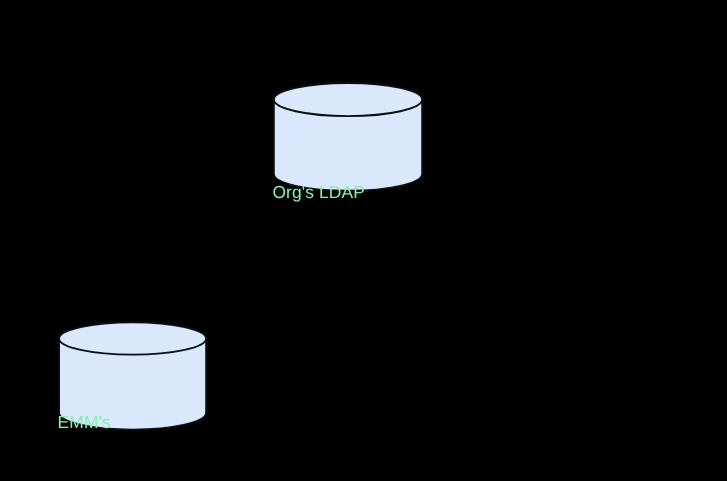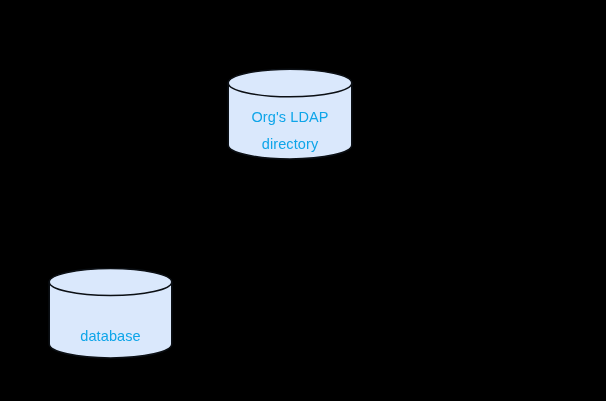--- a/index.html
+++ b/index.html
@@ -22,28 +22,29 @@
   .node svg {
     position: absolute;
     left: 0;
     top: 0;
     display: block;
   }
   .node-label {
     position: absolute;
     left: 0;
     width: 100%;
-    text-align: center;
-    color: #0ea5e9;
+    text-align: left;
+    color: #86efac;
     font-family: "Liberation Sans", sans-serif;
     font-size: 14.5px;
     line-height: 17px;
     letter-spacing: 0.1px;
     white-space: nowrap;
     pointer-events: none;
+    margin-top: 44px;
   }
 
   
   #node-ldap { left: 227px; top: 68px; width: 126px; height: 92px; }
   #node-ldap .node-label { top: 41px; }
 
   
   #node-emm { left: 48px; top: 268px; width: 125px; height: 92px; }
   #node-emm .node-label { top: 33px; }
 
@@ -55,25 +56,24 @@
 <body>
 
 <div id="canvas">
 
   <div class="node" id="node-ldap">
     <svg width="126" height="92" viewBox="0 0 126 92">
       <path d="M1.2,15 L1.2,77 A61.8,14 0 0 0 124.8,77 L124.8,15 Z" fill="#dae8fc" stroke="#0b0f14" stroke-width="1.6"></path>
       <ellipse cx="63" cy="15" rx="61.8" ry="13.8" fill="#dae8fc" stroke="#0b0f14" stroke-width="1.6"></ellipse>
     </svg>
     <div class="node-label">Org's LDAP</div>
-    <div class="node-label" style="top:68px;">directory</div>
   </div>
 
   <div class="node" id="node-emm">
     <svg width="125" height="92" viewBox="0 0 125 92">
       <path d="M1.2,14 L1.2,76 A61.3,14 0 0 0 123.8,76 L123.8,14 Z" fill="#dae8fc" stroke="#0b0f14" stroke-width="1.6"></path>
       <ellipse cx="62.5" cy="14" rx="61.3" ry="13.5" fill="#dae8fc" stroke="#0b0f14" stroke-width="1.6"></ellipse>
     </svg>
-    <div class="node-label" style="top:60px;">database</div>
+    <div class="node-label">EMM's</div>
   </div>
 
 
 </div>
 
 </body></html>

